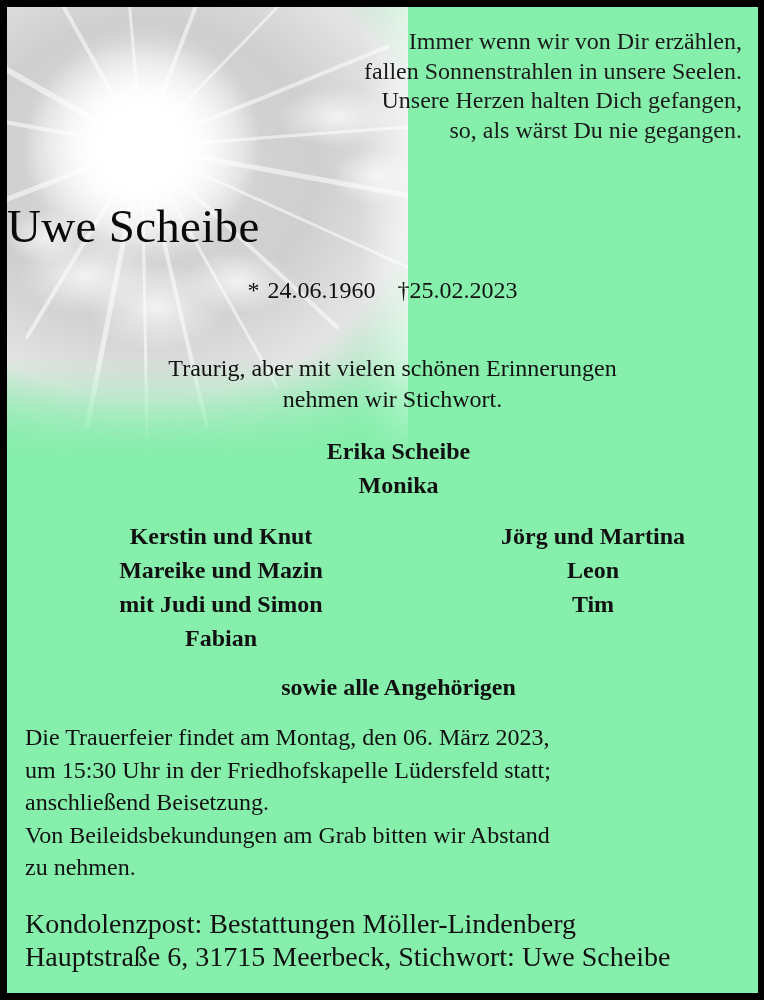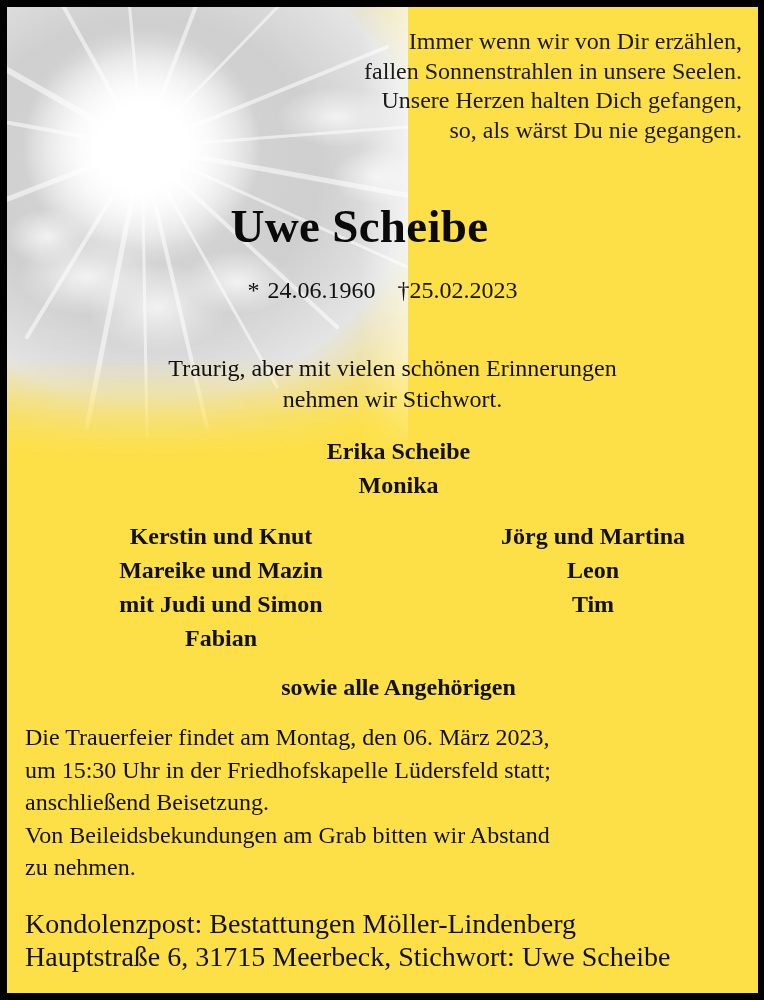--- a/index.html
+++ b/index.html
@@ -1,19 +1,19 @@
 <!DOCTYPE html>
 <html><head>
 <meta charset="utf-8">
 <style>
   html, body { margin: 0; padding: 0; }
   body { width: 764px; height: 1000px; background: #000; position: relative; overflow: hidden; }
   .notice {
     position: absolute; left: 7px; top: 7px; width: 751px; height: 986px;
-    background: #fde047; overflow: hidden;
+    background: #86efac; overflow: hidden;
     font-family: "Liberation Serif", "DejaVu Serif", serif; color: #111;
   }
   
   .sky {
     position: absolute; left: 0; top: 0; width: 401px; height: 450px; overflow: hidden;
     background:
       radial-gradient(ellipse 170px 150px at 135px 140px, rgba(255,255,255,1) 0%, rgba(255,255,255,0.92) 25%, rgba(255,255,255,0) 70%),
       radial-gradient(ellipse 380px 330px at 140px 160px, #d8d8d8 0%, #cfcfcf 45%, #e4e4e4 70%, rgba(255,255,255,0) 100%);
     -webkit-mask-image: linear-gradient(to bottom, #000 0%, #000 78%, rgba(0,0,0,0) 100%);
             mask-image: linear-gradient(to bottom, #000 0%, #000 78%, rgba(0,0,0,0) 100%);
@@ -22,22 +22,22 @@
     content: ""; position: absolute; inset: 0;
     background: linear-gradient(to right, rgba(255,255,255,0) 0%, rgba(255,255,255,0) 88%, rgba(255,255,255,0.55) 100%);
   }
   .sky svg { position: absolute; left: 0; top: 0; }
 
   .poem {
     position: absolute; right: 16px; top: 20px; text-align: right;
     font-size: 24px; line-height: 29.5px; color: #1a1a1a;
   }
   .name {
-    position: absolute; left: 0; width: 705px; top: 192px; text-align: center;
-    font-size: 47px; font-weight: bold; letter-spacing: 0.3px; color: #0a0a0a;
+    position: absolute; left: 0; width: 705px; top: 192px; 
+    font-size: 47px; font-weight: normal; letter-spacing: 0.3px; color: #0a0a0a;
   }
   .dates {
     position: absolute; left: 0; width: 751px; top: 270px; text-align: center;
     font-size: 24px; color: #111; word-spacing: 2px;
   }
   .dates .gap { display: inline-block; width: 22px; }
   .farewell {
     position: absolute; left: 0; width: 751px; top: 346px; text-align: center;
     font-size: 24px; line-height: 31px; padding-left: 10px;
   }

